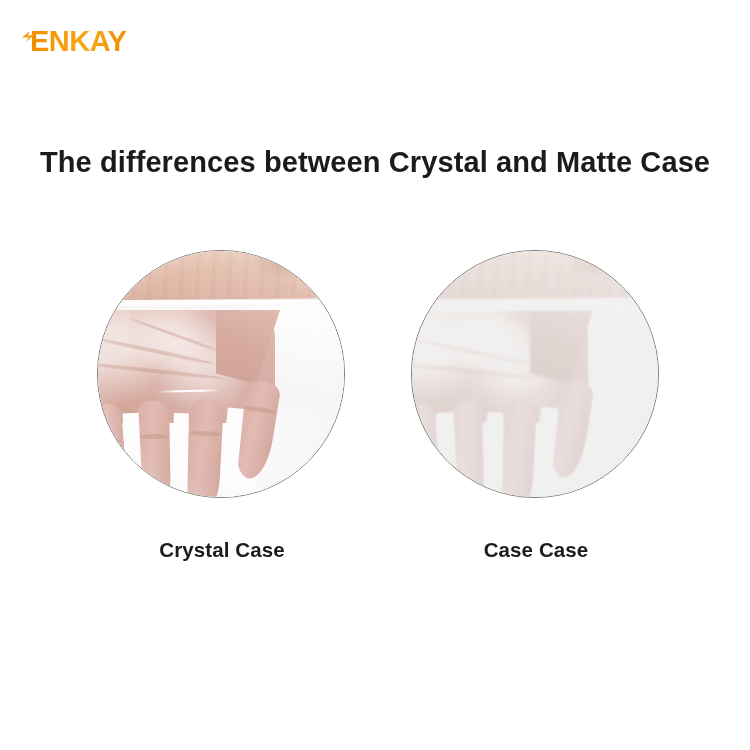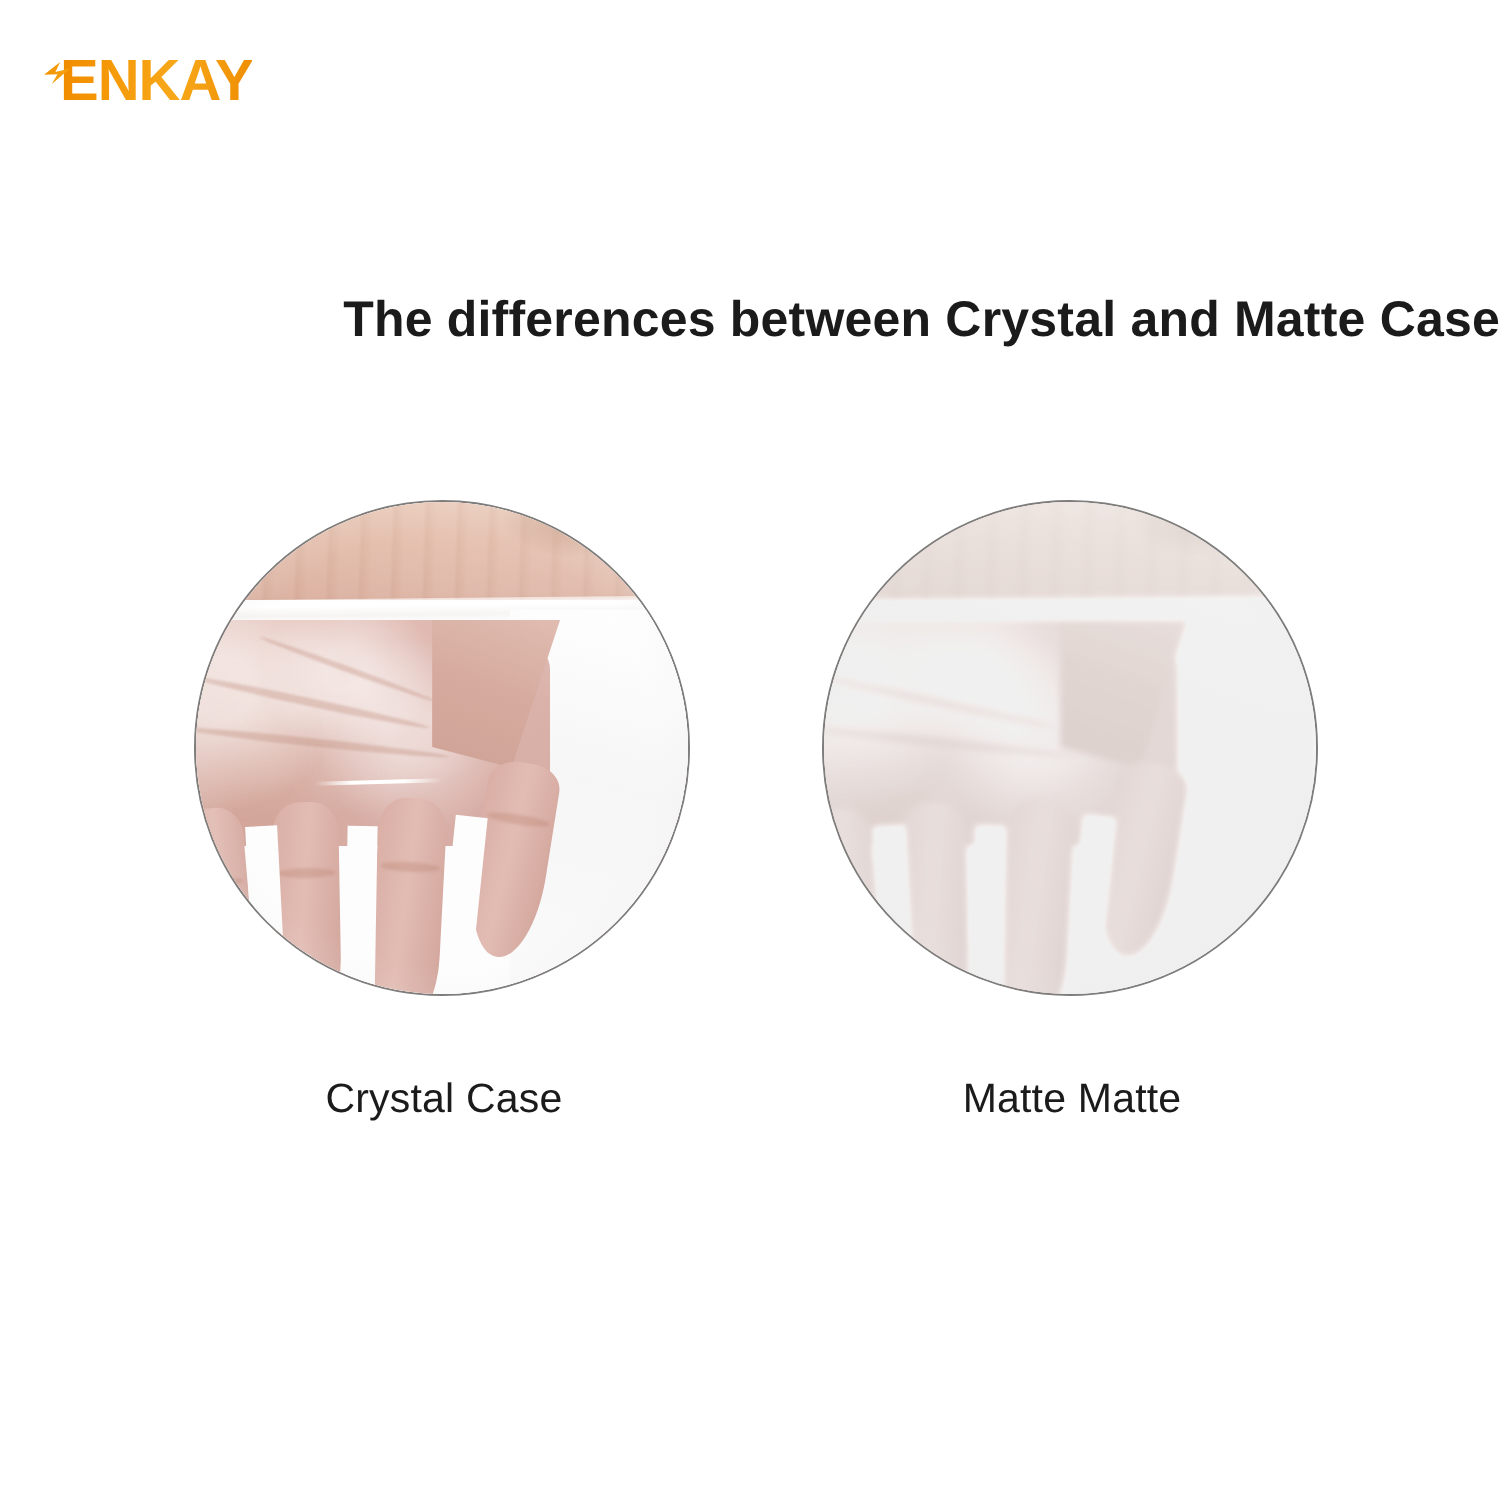--- a/index.html
+++ b/index.html
@@ -42,22 +42,22 @@
     background: linear-gradient(100deg, #f29200, #f6a614);
     clip-path: polygon(0% 58%, 62% 0%, 44% 46%, 100% 30%, 30% 100%, 52% 56%);
   }
 
   
   .page-title {
     position: absolute;
     left: 0;
     right: 0;
     top: 146px;
-    text-align: right;
-    font-size: 25px;
+    text-align: center;
+    font-size: 29px;
     font-weight: bold;
     color: #1b1b1b;
     letter-spacing: 0.1px;
   }
 
   
   .compare-row {
     position: absolute;
     left: 0;
     top: 250px;
@@ -241,21 +241,21 @@
     pointer-events: none;
   }
 
   
   .caption {
     position: absolute;
     top: 288px;
     width: 250px;
     text-align: center;
     font-size: 20.5px;
-    font-weight: normal;
+    font-weight: bold;
     color: #1b1b1b;
     letter-spacing: 0.1px;
   }
 </style>
 </head>
 <body>
 
 <div class="brand">ENKAY</div>
 
 <div class="page-title">The differences between Crystal and Matte Case</div>
@@ -334,16 +334,16 @@
         <div class="finger" style="left:36%; top:60%; width:14%; height:46%; transform:rotate(3deg);"></div>
         <div class="finger" style="left:57%; top:53%; width:14.5%; height:40%; transform:rotate(9deg); border-radius:40% 40% 50% 50% / 12% 12% 44% 44%;"></div>
 
         <div class="gap" style="left:11%; top:66%; width:6.5%; height:38%; transform:rotate(-3deg);"></div>
         <div class="gap" style="left:30.5%; top:66%; width:6%; height:38%; transform:rotate(1deg);"></div>
         <div class="gap" style="left:51%; top:64%; width:6.5%; height:38%; transform:rotate(6deg);"></div>
       </div>
       <div class="frost"></div>
       <div class="gloss"></div>
     </div>
-    <div class="caption">Matte Matte</div>
+    <div class="caption">Case Case</div>
   </div>
 
 </div>
 
 </body></html>

